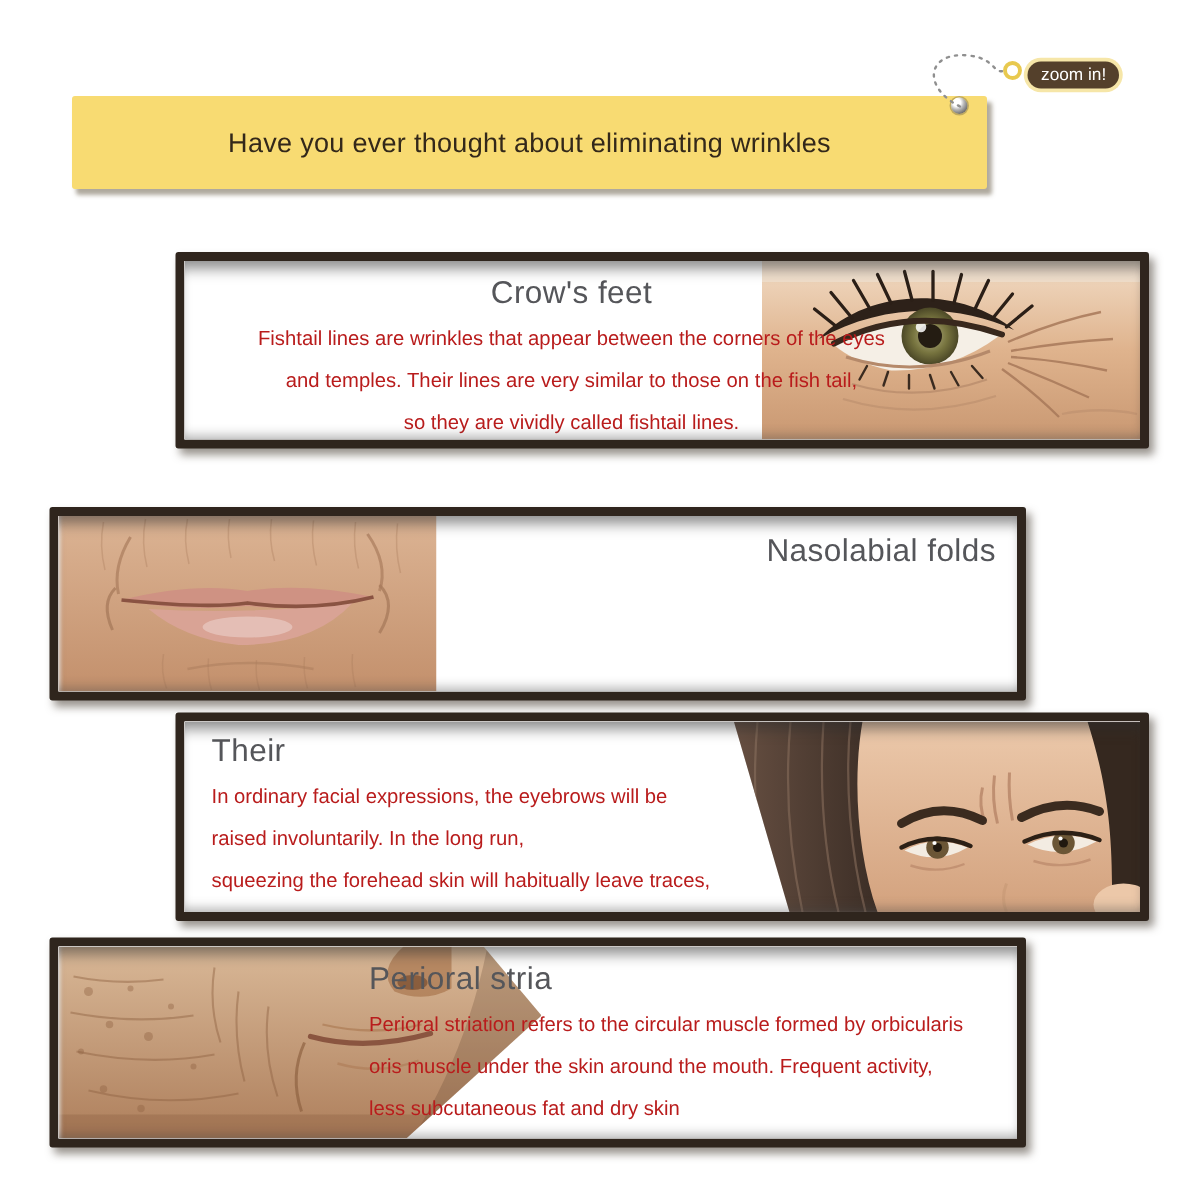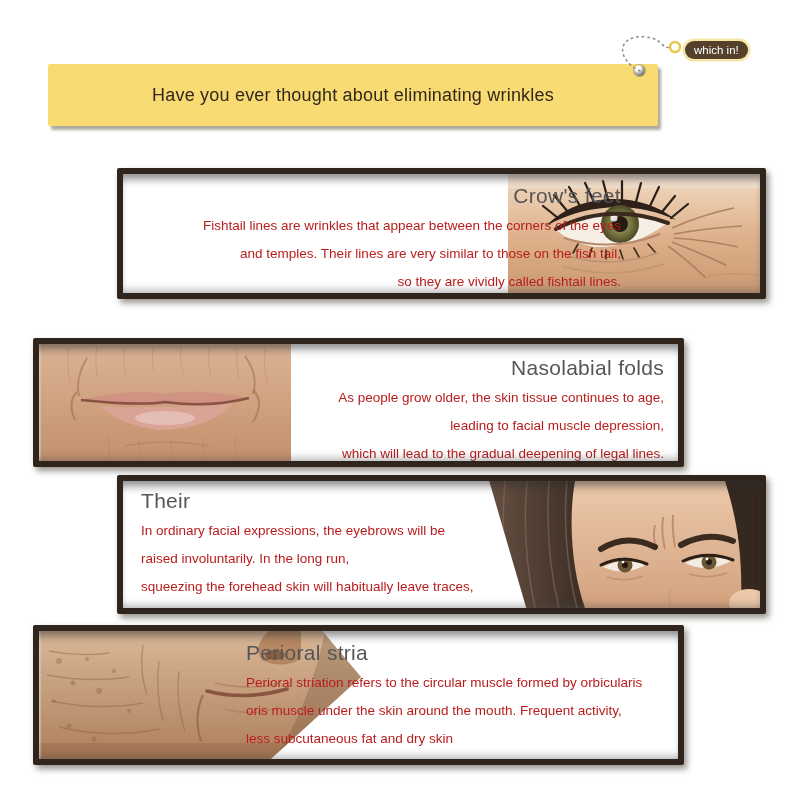--- a/index.html
+++ b/index.html
@@ -29,21 +29,21 @@
                     inset 3px 0 3px -2px rgba(255,255,255,.9);}
   .p1{left:117px;top:168px;width:637px;height:119px;}
   .p2{left:33px; top:322px;width:639px;height:117px;margin-top:16px;}
   .p3{left:117px;top:475px;width:637px;height:127px;}
   .p4{left:33px; top:625px;width:639px;height:128px;}
 
   .panel-text{position:absolute;top:0;z-index:4;}
   .panel-title{margin:0;font-size:21px;font-weight:400;color:#55565a;letter-spacing:.3px;}
   .panel-body{margin:4px 0 0 0;font-size:13.5px;line-height:28px;color:#b91c1c;white-space:pre-line;}
 
-  .t1{left:18px;top:10px;width:480px;text-align:right;}
+  .t1{left:18px;top:10px;width:480px;text-align:center;}
   .t2{right:14px;top:12px;width:380px;text-align:right;}
   .t3{left:18px;top:8px;width:450px;text-align:left;}
   .t4{right:12px;top:10px;width:420px;text-align:left;}
 
   .photo{position:absolute;top:0;height:100%;z-index:1;}
   .ph1{right:0;width:252px;}
   .ph2{left:0;width:252px;}
   .ph3{right:0;width:285px;clip-path:polygon(5% 0,100% 0,100% 100%,18% 100%);}
   .ph4{left:0;width:322px;clip-path:polygon(0 0,88% 0,100% 36%,72% 100%,0 100%);}
   .photo svg{display:block;width:100%;height:100%;}
@@ -54,21 +54,21 @@
 <div class="canvas">
 
   <div class="banner">
     <div class="banner-title">Have you ever thought about eliminating wrinkles</div>
   </div>
   <div class="grommet"></div>
   <svg class="trail" viewBox="0 0 100 55">
     <path d="M 44,43 C 18,30 22,6 50,9 C 68,11 66,22 74,19" fill="none" stroke="#8f8f8f" stroke-width="1.6" stroke-dasharray="1.5 4" stroke-linecap="round"></path>
     <circle cx="79" cy="19" r="5" fill="none" stroke="#e8c94f" stroke-width="2.6"></circle>
   </svg>
-  <div class="zoom-tag">which in!</div>
+  <div class="zoom-tag">zoom in!</div>
 
   <div class="panel p1">
     <div class="panel-inner">
       <div class="photo ph1">
         <svg viewBox="0 0 252 119" preserveAspectRatio="none">
           <defs>
             <linearGradient id="skA" x1="0" y1="0" x2="0" y2="1">
               <stop offset="0" stop-color="#f1dbc4"></stop>
                 <stop offset="0.5" stop-color="#dfb38d"></stop>
                 <stop offset="1" stop-color="#c99872"></stop>
@@ -164,23 +164,20 @@
           <path d="M 60,62 Q 126,66 196,58 Q 170,86 120,86 Q 84,82 60,62 Z" fill="#d9a395"></path>
           <ellipse cx="126" cy="74" rx="30" ry="7" fill="#ffffff" opacity="0.3"></ellipse>
           <path d="M 42,56 Q 100,62 126,58 Q 170,64 210,54" fill="none" stroke="#8a5342" stroke-width="2.5"></path>
           <path d="M 38,48 Q 28,58 36,76" fill="none" stroke="#a97c5c" stroke-width="2" opacity="0.8"></path>
           <path d="M 214,46 Q 226,58 214,78" fill="none" stroke="#a97c5c" stroke-width="2" opacity="0.8"></path>
           <path d="M 86,102 Q 126,94 170,102" fill="none" stroke="#a97c5c" stroke-width="1.6" opacity="0.5"></path>
         </svg>
       </div>
       <div class="panel-text t2">
         <h2 class="panel-title">Nasolabial folds</h2>
-        <p class="panel-body">As people grow older, the skin tissue continues to age,
-leading to facial muscle depression,
-which will lead to the gradual deepening of legal lines.</p>
       </div>
       <div class="bevel"></div>
     </div>
   </div>
 
   <div class="panel p3">
     <div class="panel-inner">
       <div class="photo ph3">
         <svg viewBox="0 0 285 127" preserveAspectRatio="none">
           <defs>

